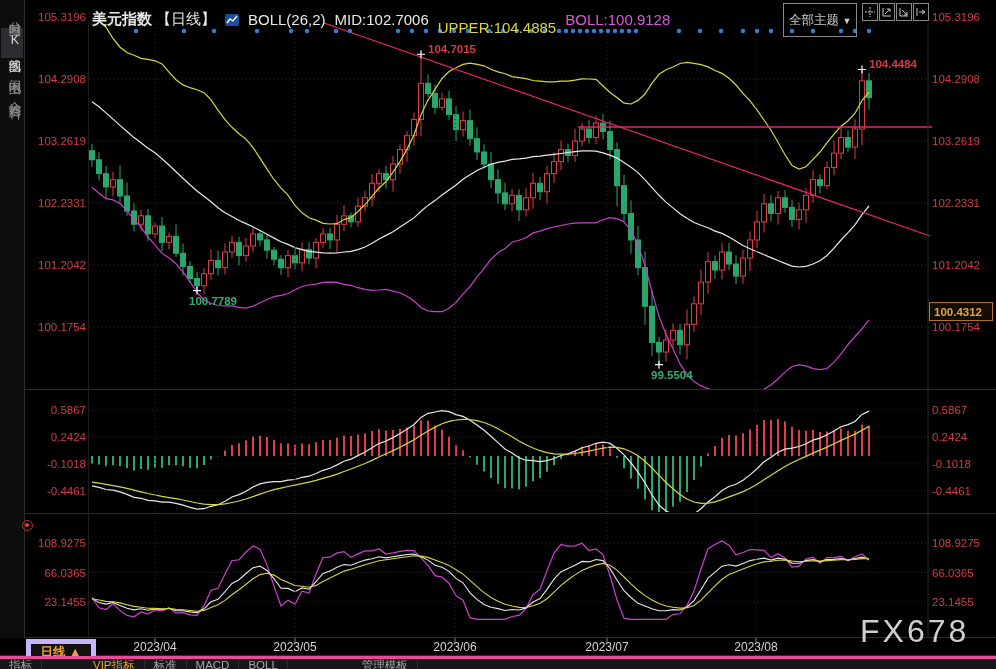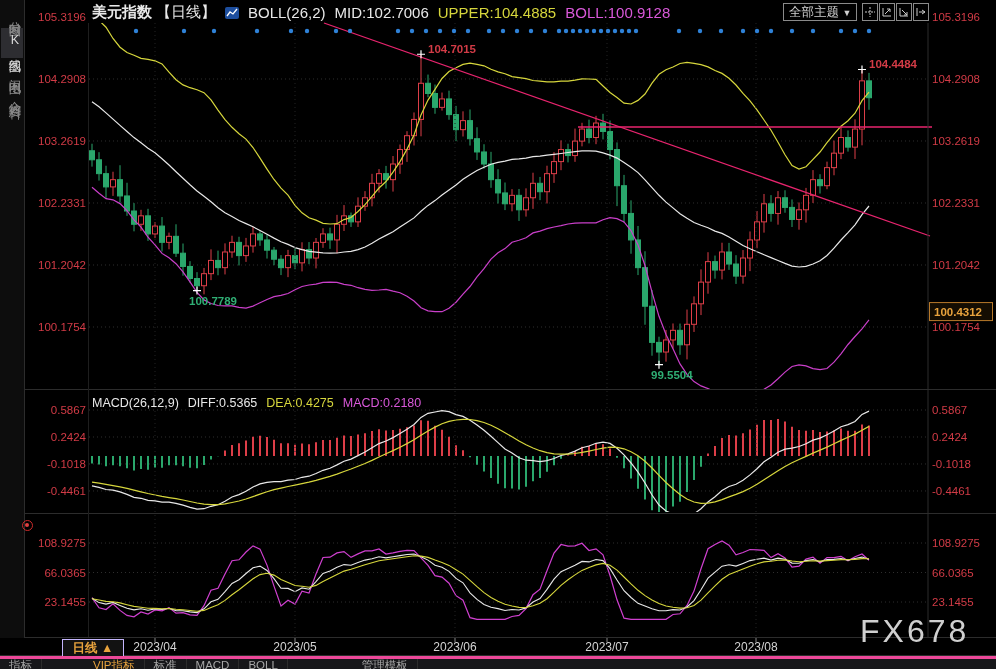--- a/index.html
+++ b/index.html
@@ -1,31 +1,31 @@
 <!DOCTYPE html>
 <html><head>
 <meta charset="utf-8">
 <style>
   html,body{margin:0;padding:0;background:#000;width:996px;height:669px;overflow:hidden;
     font-family:"Liberation Sans","DejaVu Sans",sans-serif;}
   #stage{position:relative;width:996px;height:669px;background:#000;}
   #chart-svg{position:absolute;left:0;top:0;z-index:1;}
   .hdr{position:absolute;z-index:3;font-size:15px;white-space:nowrap;display:flex;gap:9px;align-items:center;color:#e8e8e8;}
-  .w{color:#e8e8e8;} .yl{color:#d6d63c;} .mg{color:#d958d9;}
+  .w{color:#e8e8e8;} .yl{color:#d6d63c;margin-top:16px;} .mg{color:#d958d9;}
   #sidebar{position:absolute;left:0;top:0;width:24px;height:638px;background:#0d0d0d;border-right:1px solid #2c2c2c;z-index:3;}
   .side-item{writing-mode:vertical-rl;text-orientation:upright;margin:6px auto;display:block;width:22px;text-align:center;
     color:#8a8a8a;font-size:12.5px;letter-spacing:2px;padding:5px 0;cursor:pointer;}
   .side-item.active{background:#2d2d31;color:#d8d8d8;}
   #theme-dd{position:absolute;left:783px;top:3px;z-index:4;border:1px solid #8a8a8a;color:#cfcfcf;font-size:12.5px;
-    padding:0 5px;height:16px;line-height:16px;cursor:pointer;}
+    padding:8px 5px;height:16px;line-height:16px;cursor:pointer;}
   .tool-ico{position:absolute;top:3px;z-index:4;width:14px;height:16px;border:1px solid #8a8a8a;cursor:pointer;
     display:flex;align-items:center;justify-content:center;}
   #fx-watermark{position:absolute;left:860px;top:613px;z-index:4;color:#cfcfcf;font-size:32px;letter-spacing:3px;z-index:4;}
-  #period-tab{position:absolute;left:26px;top:639px;width:60px;height:16px;z-index:4;border:1px solid #c4b5fd;background:#121212;
-    color:#e8a33d;font-size:12.5px;font-weight:bold;text-align:center;line-height:16px;cursor:pointer;margin-left:36px;}
+  #period-tab{position:absolute;left:26px;top:639px;width:60px;height:16px;z-index:4;border:5px solid #c4b5fd;background:#121212;
+    color:#e8a33d;font-size:12.5px;font-weight:bold;text-align:center;line-height:16px;cursor:pointer;}
   #bottom-toolbar{position:absolute;left:0;top:656px;width:996px;height:13px;background:#17171a;border-top:3px solid #ec4899;
     z-index:4;display:flex;align-items:stretch;font-size:11.5px;}
   .tb-item{padding:0 9px;line-height:13px;color:#a8a8a8;border-right:1px solid #2c2c2c;cursor:pointer;white-space:nowrap;}
   .tb-item.selected{background:#737373;color:#e8e8e8;margin-top:36px;}
   .tb-item.vip{color:#e8a33d;}
   #kdj-gear{position:absolute;left:22px;top:520px;z-index:4;width:11px;height:11px;border:1.5px solid #cc2b2b;border-radius:50%;
     box-sizing:border-box;cursor:pointer;}
   #kdj-gear::after{content:"";position:absolute;left:2px;top:2px;width:4px;height:4px;border-radius:50%;background:#e04040;}
 </style>
 </head>
@@ -549,26 +549,20 @@
       </svg>
   </div>
 
   <div id="sidebar">
       <div class="side-item">分时图</div>
       <div class="side-item active">K线图</div>
       <div class="side-item">闪电图</div>
       <div class="side-item">合约资料</div>
     </div>
 
-  <div class="hdr" style="left:92px;top:396px;font-size:12.5px">
-    <span class="w">MACD(26,12,9)</span>
-    <span class="w">DIFF:0.5365</span>
-    <span class="yl">DEA:0.4275</span>
-    <span class="mg">MACD:0.2180</span>
-  </div>
 
   <div id="kdj-gear"></div>
 
   <div id="fx-watermark">FX678</div>
   <div id="period-tab">日线 ▲</div>
   <div id="bottom-toolbar">
       <div class="tb-item">指标</div>
       <div class="tb-item selected">模板</div>
       <div class="tb-item vip">VIP指标</div>
       <div class="tb-item">标准</div>

